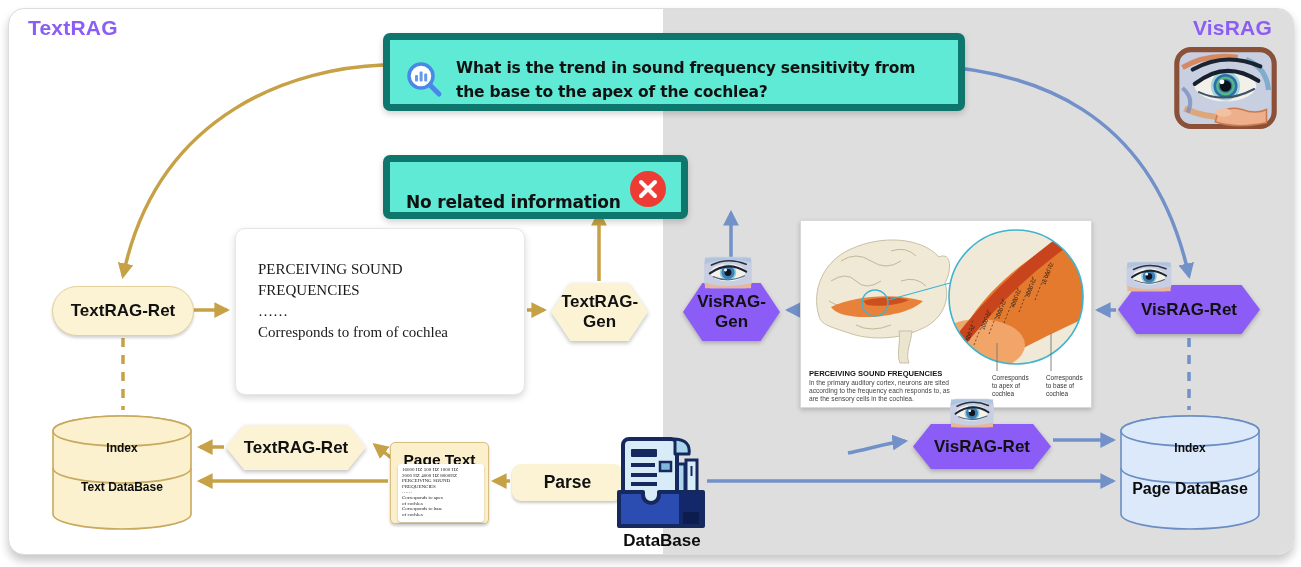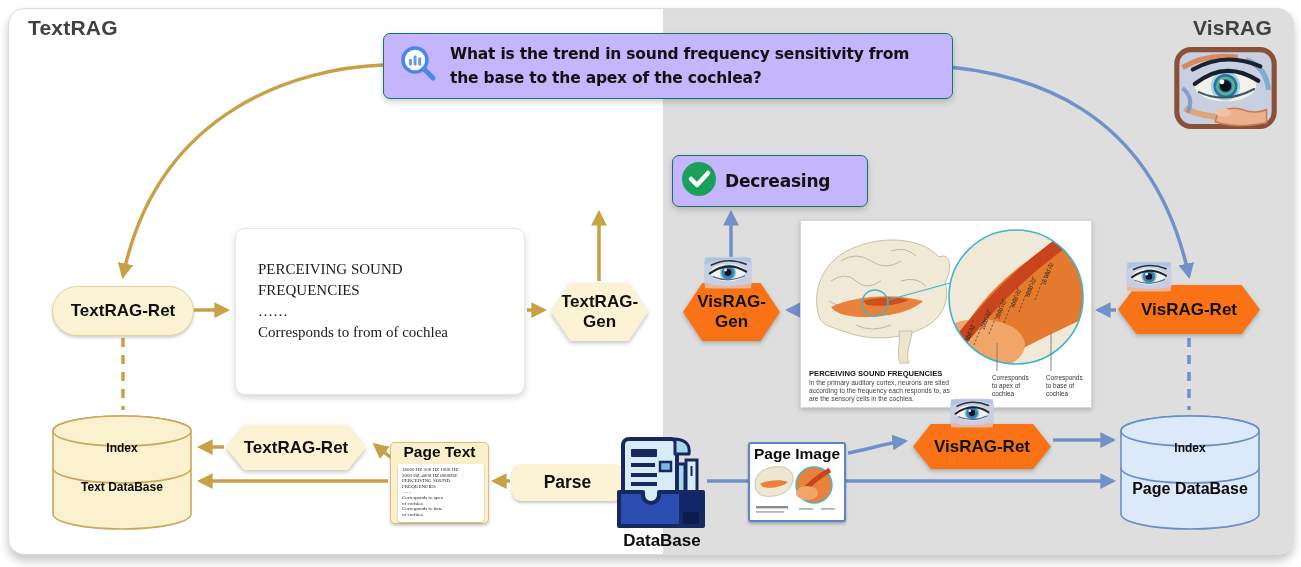--- a/index.html
+++ b/index.html
@@ -8,41 +8,41 @@
   
   #frame{position:absolute;left:8px;top:8px;width:1284px;height:545px;background:#fff;
          border:1.5px solid #DCDCDC;border-radius:16px;box-shadow:0 6px 10px rgba(0,0,0,.22);overflow:hidden;z-index:0;}
   #gray-panel{position:absolute;left:654px;top:0;right:0;bottom:0;background:#DEDEDE;}
 
   #arrow-layer{position:absolute;left:0;top:0;z-index:1;pointer-events:none;}
 
   .abs{position:absolute;z-index:2;}
 
   
-  .corner-title{font-size:21px;font-weight:800;color:#404040;letter-spacing:.2px;}
-
-  
-  .msg-box{background:#c4b5fd;border:1px solid #0f766e;border-radius:7px;box-shadow:0 3px 6px rgba(0,0,0,.18);
-           display:flex;align-items:center;}
+  .corner-title{font-size:21px;font-weight:800;color:#8b5cf6;letter-spacing:.2px;}
+
+  
+  .msg-box{background:#5eead4;border:7px solid #0f766e;border-radius:7px;box-shadow:0 3px 6px rgba(0,0,0,.18);
+           display:flex;align-items:flex-end;}
   .q-text{font-family:"DejaVu Sans",sans-serif;font-weight:700;font-size:15.5px;line-height:1.55;color:#111;letter-spacing:-.2px;}
   .ans-text{font-family:"DejaVu Sans",sans-serif;font-weight:700;font-size:17px;color:#111;letter-spacing:-.2px;}
 
   
   #retrieved-box{background:#fff;border:1px solid #E6E6E6;border-radius:10px;box-shadow:0 3px 7px rgba(0,0,0,.16);
                  padding:30px 18px 0 22px;font-family:"Liberation Serif",serif;font-size:15px;line-height:21px;color:#1A1A1A;}
 
   
   .pill{background:#FCF3D4;border:1.5px solid #E3D1A0;border-radius:25px;box-shadow:0 2px 3px rgba(0,0,0,.18);
         display:flex;align-items:center;justify-content:center;font-weight:700;font-size:17px;color:#111;}
   .hex{filter:drop-shadow(0 2px 2px rgba(0,0,0,.25));}
   .hex-inner{width:100%;height:100%;display:flex;flex-direction:column;align-items:center;justify-content:center;
              font-weight:700;font-size:17px;line-height:1.15;color:#111;
              clip-path:polygon(20% 0%,80% 0%,100% 50%,80% 100%,20% 100%,0% 50%);}
   .hex-cream{background:#FCF3D4;}
-  .hex-blue{background:#f97316;}
+  .hex-blue{background:#8b5cf6;}
 
   
   .card-title{font-weight:800;font-size:15.5px;color:#0B0B0B;text-align:center;}
   #page-text-box{background:#FCF0CC;border:1.5px solid #D8BE7E;border-radius:5px;box-shadow:0 2px 3px rgba(0,0,0,.2);}
   #page-text-mini{position:absolute;left:7px;top:21px;width:80px;height:55px;background:#fff;border-radius:3px;
                   box-shadow:0 1px 2px rgba(0,0,0,.25);padding:3px 2px 0 4px;overflow:hidden;
                   font-family:"Liberation Serif",serif;font-size:5px;line-height:5.6px;color:#222;}
   #page-image-box{background:#fff;border:2px solid #5C85C8;border-radius:3px;box-shadow:0 2px 3px rgba(0,0,0,.25);}
 
   #parse-node{background:#FCF3D4;border-radius:9px;box-shadow:0 2px 3px rgba(0,0,0,.22);
@@ -142,30 +142,31 @@
         <circle cx="17" cy="16" r="12" fill="#fff" stroke="#4A88E8" stroke-width="3.5"></circle>
         <rect x="11" y="15" width="3" height="6.5" rx="1" fill="#4A88E8" opacity=".85"></rect>
         <rect x="15.6" y="11.5" width="3" height="10" rx="1" fill="#4A88E8" opacity=".85"></rect>
         <rect x="20.2" y="13.5" width="3" height="8" rx="1" fill="#4A88E8" opacity=".85"></rect>
         <line x1="26" y1="25" x2="35" y2="34" stroke="#4A88E8" stroke-width="5" stroke-linecap="round"></line>
       </svg>
     </span>
     <div class="q-text">What is the trend in sound frequency sensitivity from the base to the apex of the cochlea?</div>
   </div>
 
-
-  <div class="abs msg-box" style="left:672px;top:155px;width:176px;height:50px;padding:0 10px 0 8px;gap:8px;">
-    <span style="flex:0 0 36px;">
-      <svg width="36" height="36" viewBox="0 0 36 36">
-        <circle cx="18" cy="18" r="17" fill="#1BA05B"></circle>
-        <polyline points="10,18 16,24 27,12" fill="none" stroke="#fff" stroke-width="4.5" stroke-linecap="round" stroke-linejoin="round"></polyline>
+  <div class="abs msg-box" style="left:383px;top:155px;width:267px;height:50px;padding:0 8px 0 16px;gap:8px;">
+    <div class="ans-text">No related information</div>
+    <span style="flex:0 0 38px;">
+      <svg width="38" height="38" viewBox="0 0 38 38">
+        <circle cx="19" cy="19" r="18" fill="#EE3B33"></circle>
+        <line x1="12" y1="12" x2="26" y2="26" stroke="#fff" stroke-width="4" stroke-linecap="round"></line>
+        <line x1="26" y1="12" x2="12" y2="26" stroke="#fff" stroke-width="4" stroke-linecap="round"></line>
       </svg>
     </span>
-    <div class="ans-text">Decreasing</div>
-  </div>
+  </div>
+
 
   <div id="retrieved-box" class="abs" style="left:235px;top:228px;width:290px;height:167px;box-sizing:border-box;">
     <div>PERCEIVING SOUND FREQUENCIES</div>
     <div>……</div>
     <div>Corresponds to from of cochlea</div>
   </div>
 
   <div class="abs pill" style="left:52px;top:286px;width:140px;height:48px;">
     <span>TextRAG-Ret</span>
   </div>
@@ -273,21 +274,21 @@
   <div class="db-label" style="left:52px;top:441px;">Index</div>
   <div class="db-label" style="left:52px;top:480px;">Text DataBase</div>
 
   <div class="abs hex" style="left:226px;top:425px;width:140px;height:45px;">
     <div class="hex-inner hex-cream" style="clip-path:polygon(13% 0%,87% 0%,100% 50%,87% 100%,13% 100%,0% 50%);">
       <span>TextRAG-Ret</span>
     </div>
   </div>
 
   <div id="page-text-box" class="abs" style="left:390px;top:442px;width:97px;height:80px;">
-    <div class="card-title" style="margin-top:0;">Page Text</div>
+    <div class="card-title" style="margin-top:8px;">Page Text</div>
     <div id="page-text-mini">
       <div>16000 HZ 500 HZ 1000 HZ</div>
       <div>2000 HZ 4000 HZ 8000HZ</div>
       <div>PERCEIVING SOUND</div>
       <div>FREQUENCIES</div>
       <div>……</div>
       <div>Corresponds to apex</div>
       <div>of cochlea</div>
       <div>Corresponds to base</div>
       <div>of cochlea</div>
@@ -310,34 +311,20 @@
       <rect x="14" y="27" width="24" height="4" fill="#16295E"></rect>
       <rect x="14" y="37" width="26" height="4" fill="#16295E"></rect>
       <rect x="14" y="46" width="26" height="4" fill="#16295E"></rect>
       <path d="M2,56 L26,56 L26,59 a8,8 0 0 0 16,0 L42,56 L86,56 L86,90 L2,90 Z" fill="#2B4CB0" stroke="#16295E" stroke-width="4" stroke-linejoin="round"></path>
       <rect x="62" y="58" width="22" height="30" fill="#13286B"></rect>
       <rect x="66" y="76" width="16" height="12" fill="#0D1C4F"></rect>
     </svg>
   </div>
   <div class="abs doc-label" style="left:604px;top:531px;width:116px;">DataBase</div>
 
-  <div id="page-image-box" class="abs" style="left:748px;top:442px;width:98px;height:80px;box-sizing:border-box;">
-    <div class="card-title" style="margin-top:1px;">Page Image</div>
-    <svg width="92" height="55" viewBox="0 0 92 55" style="display:block;margin:1px auto 0;">
-      <path d="M5,26 C2,17 6,8 15,5 C25,1 36,2 40,8 C44,12 42,22 36,27 C29,33 13,34 8,30 Z" fill="#EDE6D2" stroke="#C6BBA0" stroke-width=".8"></path>
-      <path d="M9,20 C16,16 30,15 37,18 C32,23 18,25 12,23 Z" fill="#E8823B"></path>
-      <circle cx="63" cy="21" r="18" fill="#E8813B" stroke="#45B6CF" stroke-width="1.4"></circle>
-      <path d="M48,32 C58,20 68,12 79,6" fill="none" stroke="#C8441D" stroke-width="5"></path>
-      <ellipse cx="56" cy="29" rx="11" ry="7" fill="#F2A569"></ellipse>
-      <rect x="5" y="42" width="32" height="2.4" fill="#8C8C8C"></rect>
-      <rect x="5" y="47" width="28" height="1.8" fill="#B5B5B5"></rect>
-      <rect x="48" y="44" width="14" height="1.8" fill="#B5B5B5"></rect>
-      <rect x="70" y="44" width="14" height="1.8" fill="#B5B5B5"></rect>
-    </svg>
-  </div>
 
   <div class="abs hex" style="left:913px;top:424px;width:138px;height:45px;">
     <div class="hex-inner hex-blue" style="clip-path:polygon(13% 0%,87% 0%,100% 50%,87% 100%,13% 100%,0% 50%);">
       <span>VisRAG-Ret</span>
     </div>
   </div>
   <div class="abs" style="left:947px;top:398px;width:50px;height:30px;z-index:3;">
     <svg width="50" height="30" viewBox="0 0 60 40">
         <use href="#eyeSym"></use>
       </svg>

